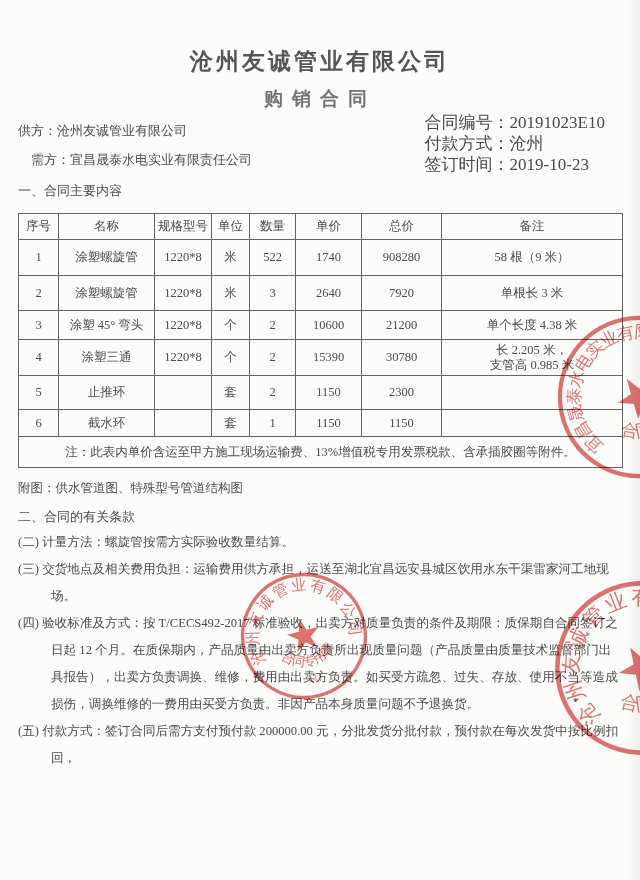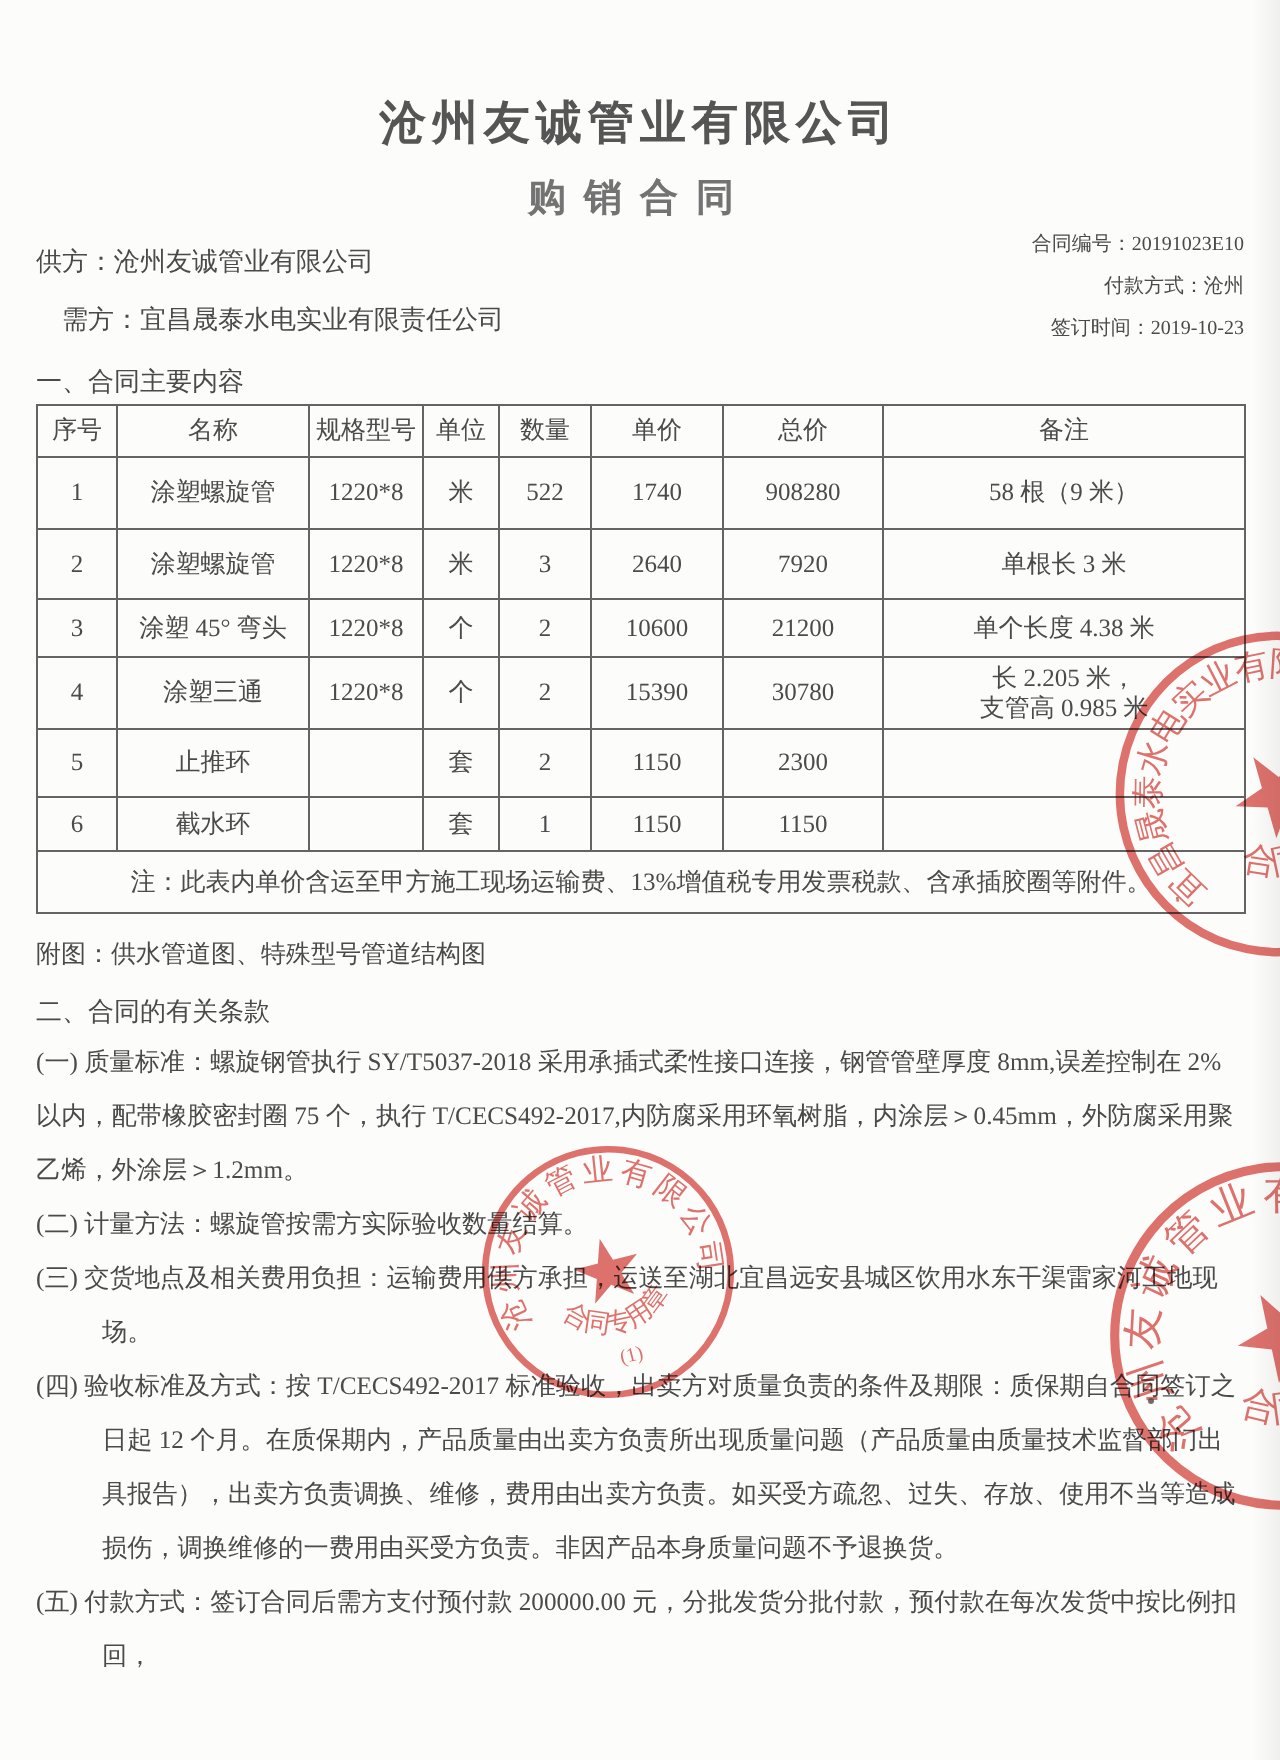--- a/index.html
+++ b/index.html
@@ -14,26 +14,26 @@
   .page{position:absolute;inset:0;padding:0 18px;box-sizing:border-box;}
 
   .company-title{margin:46px 0 0;text-align:center;font-size:23px;font-weight:600;
     letter-spacing:3px;color:#555;}
   .doc-title{margin:9px 0 0;text-align:center;font-size:19px;font-weight:600;
     letter-spacing:9px;color:#737373;}
 
   .info{position:relative;margin-top:10px;height:58px;font-size:13px;}
   .supplier-line{position:absolute;top:0;left:0;font-family:Liberation Mono, monospace;}
   .buyer-line{position:absolute;top:29px;left:13px;}
-  .meta{position:absolute;top:-10px;right:0;line-height:21px;font-size:10px;text-align:right;}
+  .meta{position:absolute;top:-10px;right:17px;line-height:21px;font-size:17px;}
   .meta div{white-space:nowrap;}
 
   .section-title{margin:2px 0 0;font-size:13px;}
 
-  table.items{border-collapse:collapse;width:604px;margin-top:2px;table-layout:fixed;font-family:Liberation Serif, serif;}
+  table.items{border-collapse:collapse;width:604px;margin-top:13px;table-layout:fixed;font-family:Liberation Serif, serif;}
   table.items th,table.items td{
     border:1px solid #646464;font-weight:normal;font-size:12.5px;text-align:center;
     padding:0 2px;overflow:hidden;color:#4b4b4b;vertical-align:middle;
   }
   col.c-seq{width:40px}col.c-name{width:96px}col.c-spec{width:57px}col.c-unit{width:38px}
   col.c-qty{width:46px}col.c-price{width:66px}col.c-total{width:80px}col.c-remark{width:181px}
   tr.h26{height:26px}tr.h36{height:36px}tr.h35{height:35px}tr.h29{height:29px}
   tr.h34{height:34px}tr.h27{height:27px}tr.h37{height:37px}tr.h31{height:31px}
   td.remark-multi{white-space:pre-line;line-height:15px;font-size:12px;}
   td.note-cell{text-align:left;padding:5px 4px;font-size:12.5px;}
@@ -163,21 +163,20 @@
       <td colspan="8" class="note-cell">注：此表内单价含运至甲方施工现场运输费、13%增值税专用发票税款、含承插胶圈等附件。</td>
     </tr>
   </tbody>
     </table>
 
   <p class="attachment-line">附图：供水管道图、特殊型号管道结构图</p>
 
   <p class="section2-title">二、合同的有关条款</p>
 
   <div class="clauses">
-    <p class="clause">(一) 质量标准：螺旋钢管执行 SY/T5037-2018 采用承插式柔性接口连接，钢管管壁厚度 8mm,误差控制在 2%以内，配带橡胶密封圈 75 个，执行 T/CECS492-2017,内防腐采用环氧树脂，内涂层＞0.45mm，外防腐采用聚乙烯，外涂层＞1.2mm。</p>
     <p class="clause hang">(二) 计量方法：螺旋管按需方实际验收数量结算。</p>
     <p class="clause hang">(三) 交货地点及相关费用负担：运输费用供方承担，运送至湖北宜昌远安县城区饮用水东干渠雷家河工地现场。</p>
     <p class="clause hang">(四) 验收标准及方式：按 T/CECS492-2017 标准验收，出卖方对质量负责的条件及期限：质保期自合同签订之日起 12 个月。在质保期内，产品质量由出卖方负责所出现质量问题（产品质量由质量技术监督部门出具报告），出卖方负责调换、维修，费用由出卖方负责。如买受方疏忽、过失、存放、使用不当等造成损伤，调换维修的一费用由买受方负责。非因产品本身质量问题不予退换货。</p>
     <p class="clause hang">(五) 付款方式：签订合同后需方支付预付款 200000.00 元，分批发货分批付款，预付款在每次发货中按比例扣回，</p>
 
   </div>
 
 </div>
 
 <div class="stamp stamp-a">

